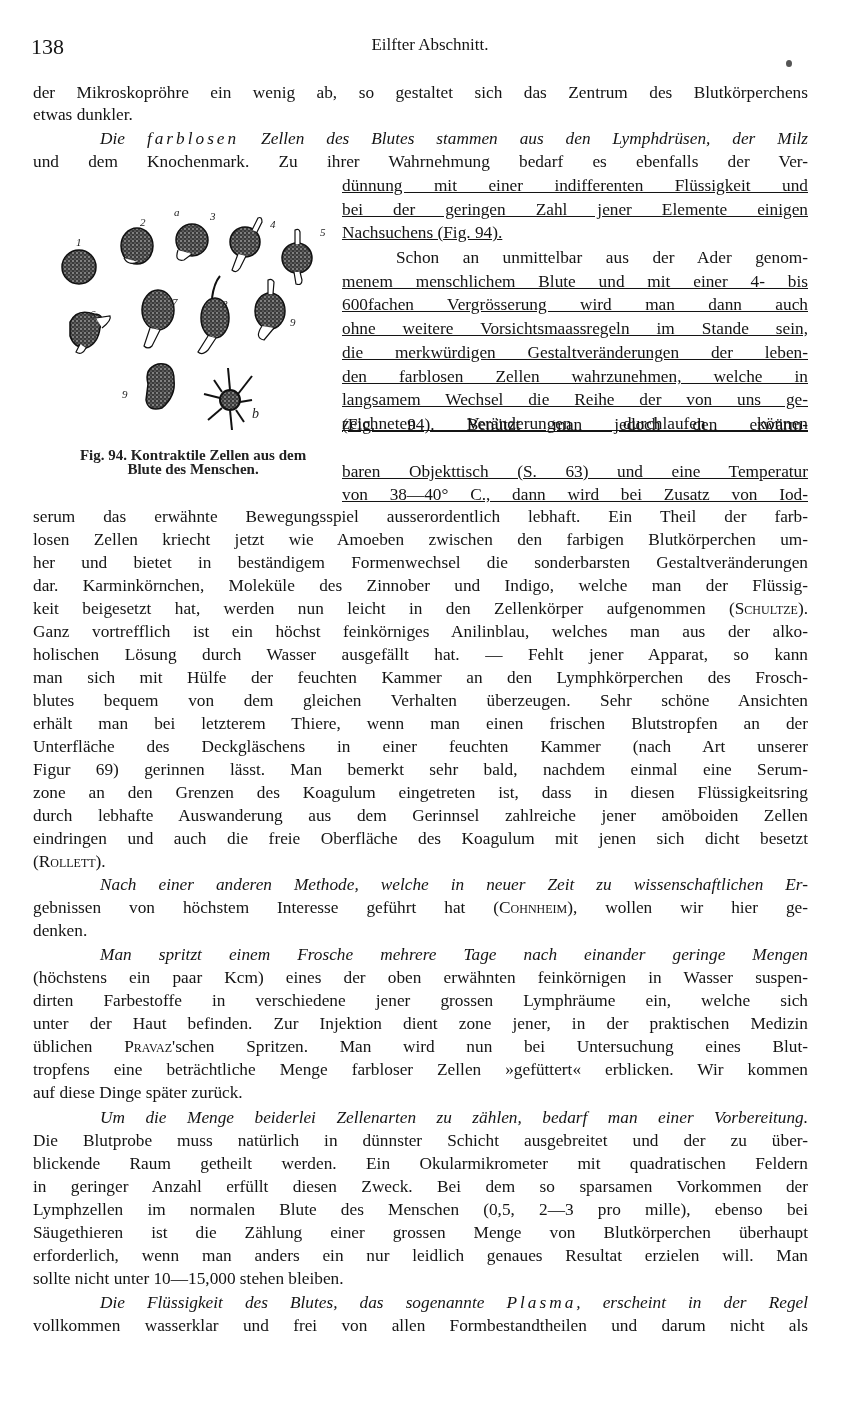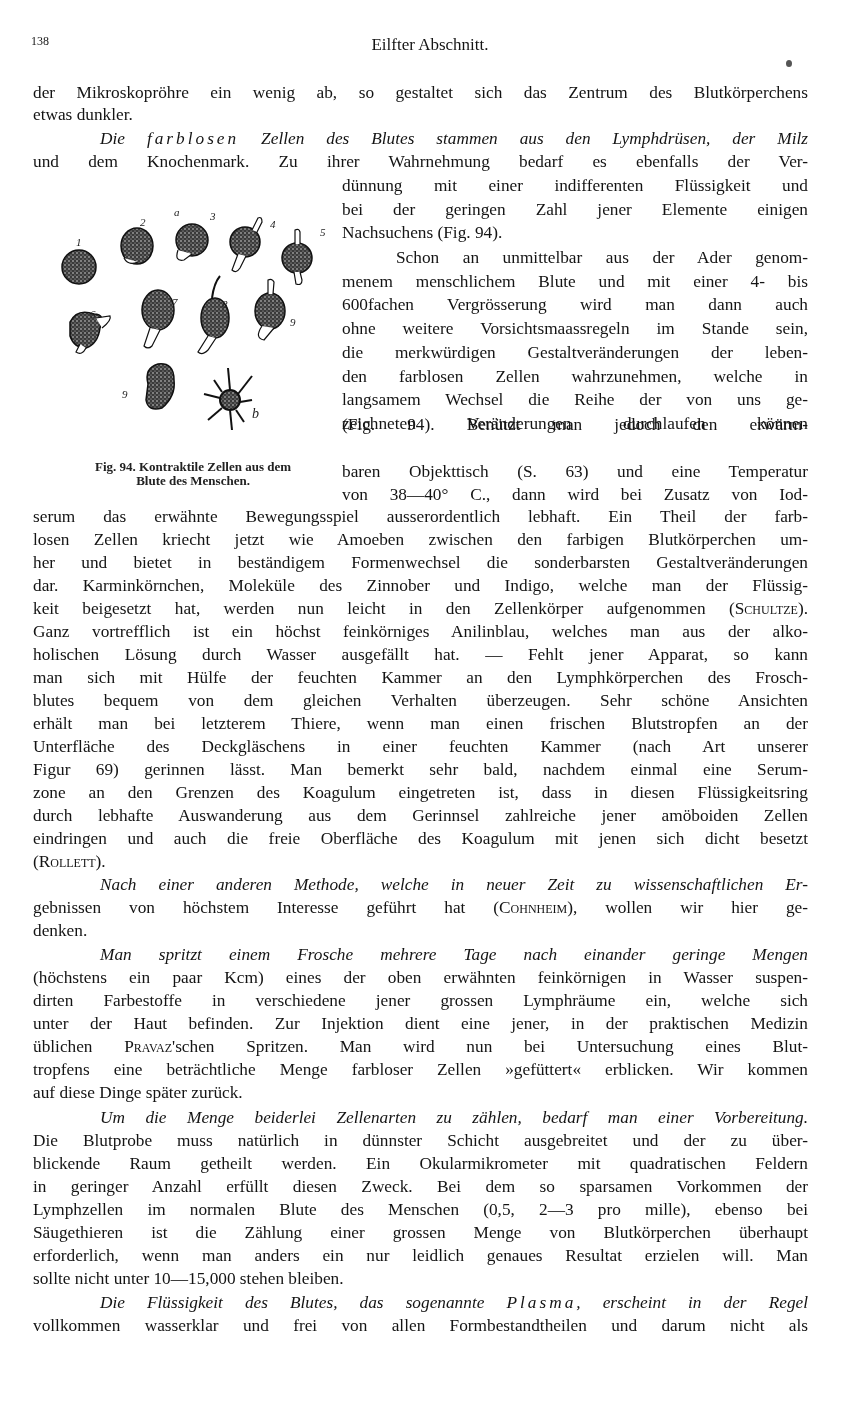--- a/index.html
+++ b/index.html
@@ -1,30 +1,30 @@
 <!DOCTYPE html>
 <html><head>
 <meta charset="utf-8">
 <style>
   html, body { margin:0; padding:0; background:#ffffff; }
   body { width:860px; height:1405px; position:relative; overflow:hidden;
          font-family:"Liberation Serif","DejaVu Serif",serif; color:#141414; }
-  .page-num { position:absolute; left:31px; top:34px; font-size:12px; }
+  .page-num { position:absolute; left:31px; top:34px; font-size:22px; }
   .running-head { position:absolute; left:0; width:860px; top:35px; text-align:center; font-size:17px; }
   .speck { position:absolute; left:786px; top:60px; width:6px; height:7px; border-radius:50%; background:#555; }
   .line { position:absolute; font-size:17.3px; line-height:22px; white-space:nowrap; text-align:justify; text-align-last:justify; }
   .full { left:33px; width:775px; }
   .indent { left:100px; width:708px;font-style:italic; }
-  .right { left:342px; width:466px; }
+  .right { left:342px; width:466px;text-decoration:underline; }
   .right-indent { left:396px; width:412px; }
   .last { text-align-last:left; }
   .sc { font-variant:small-caps;margin-top:29px; }
   .sp { letter-spacing:3px; }
   .figure { position:absolute; left:52px; top:188px; width:290px; height:245px; }
-  .caption { position:absolute; left:58px; top:448px; width:270px; text-align:center; font-size:13px; line-height:14px; font-weight:bold; color:#222;margin-top:12px; }
+  .caption { position:absolute; left:58px; top:448px; width:270px; text-align:center; font-size:15px; line-height:14px; font-weight:bold; color:#222; }
   .fig-label { position:absolute; font-style:italic; font-size:11px; color:#222; }
 </style>
 </head>
 <body>
 
 <div class="page-num">138</div>
 <div class="running-head">Eilfter Abschnitt.</div>
 <div class="speck"></div>
 
 <div>
@@ -63,21 +63,21 @@
   <div class="line full" style="top:782px">zone an den Grenzen des Koagulum eingetreten ist, dass in diesen Flüssigkeitsring</div>
   <div class="line full" style="top:805px">durch lebhafte Auswanderung aus dem Gerinnsel zahlreiche jener amöboiden Zellen</div>
   <div class="line full" style="top:828px">eindringen und auch die freie Oberfläche des Koagulum mit jenen sich dicht besetzt</div>
   <div class="line full last" style="top:851px"><span>(</span><span class="sc">Rollett</span><span>).</span></div>
   <div class="line indent" style="top:874px">Nach einer anderen Methode, welche in neuer Zeit zu wissenschaftlichen Er-</div>
   <div class="line full" style="top:897px"><span>gebnissen von höchstem Interesse geführt hat (</span><span class="sc">Cohnheim</span><span>), wollen wir hier ge-</span></div>
   <div class="line full last" style="top:920px">denken.</div>
   <div class="line indent" style="top:944px">Man spritzt einem Frosche mehrere Tage nach einander geringe Mengen</div>
   <div class="line full" style="top:967px">(höchstens ein paar Kcm) eines der oben erwähnten feinkörnigen in Wasser suspen-</div>
   <div class="line full" style="top:990px">dirten Farbestoffe in verschiedene jener grossen Lymphräume ein, welche sich</div>
-  <div class="line full" style="top:1013px">unter der Haut befinden.  Zur Injektion dient eine jener, in der praktischen Medizin</div>
+  <div class="line full" style="top:1013px">unter der Haut befinden.  Zur Injektion dient zone jener, in der praktischen Medizin</div>
   <div class="line full" style="top:1036px"><span>üblichen </span><span class="sc">Pravaz</span><span>'schen Spritzen.  Man wird nun bei Untersuchung eines Blut-</span></div>
   <div class="line full" style="top:1059px">tropfens eine beträchtliche Menge farbloser Zellen »gefüttert« erblicken.  Wir kommen</div>
   <div class="line full last" style="top:1082px">auf diese Dinge später zurück.</div>
   <div class="line indent" style="top:1107px">Um die Menge beiderlei Zellenarten zu zählen, bedarf man einer Vorbereitung.</div>
   <div class="line full" style="top:1130px">Die Blutprobe muss natürlich in dünnster Schicht ausgebreitet und der zu über-</div>
   <div class="line full" style="top:1153px">blickende Raum getheilt werden.  Ein Okularmikrometer mit quadratischen Feldern</div>
   <div class="line full" style="top:1176px">in geringer Anzahl erfüllt diesen Zweck.  Bei dem so sparsamen Vorkommen der</div>
   <div class="line full" style="top:1199px">Lymphzellen im normalen Blute des Menschen (0,5, 2—3 pro mille), ebenso bei</div>
   <div class="line full" style="top:1222px">Säugethieren ist die Zählung einer grossen Menge von Blutkörperchen überhaupt</div>
   <div class="line full" style="top:1245px">erforderlich, wenn man anders ein nur leidlich genaues Resultat erzielen will.  Man</div>

